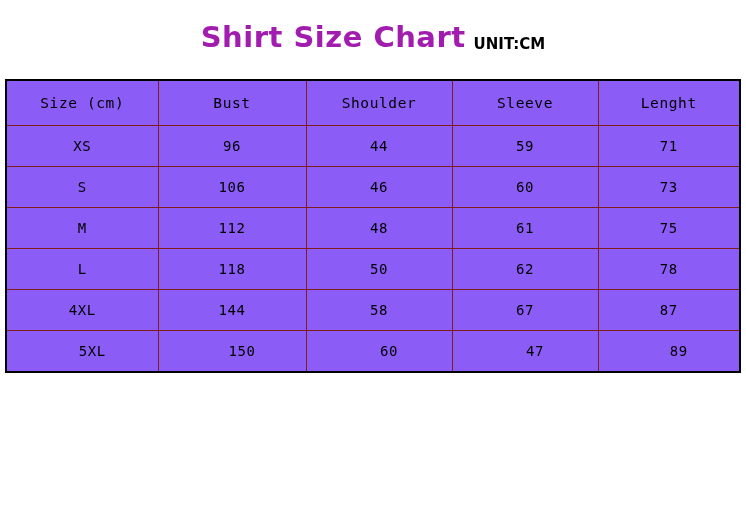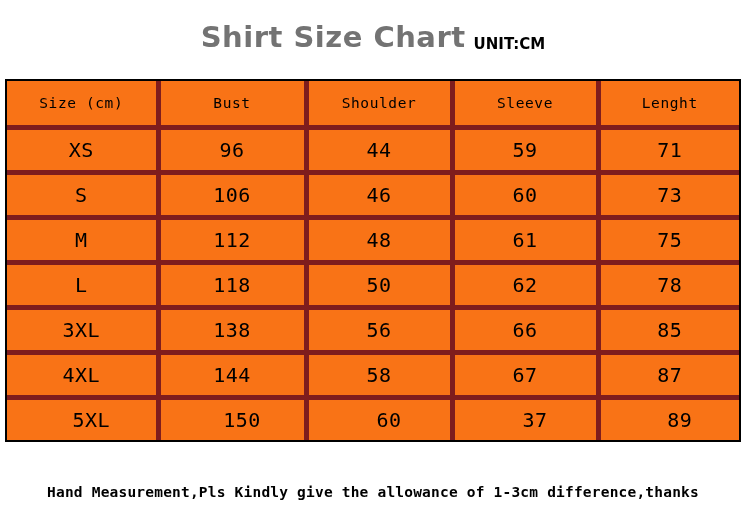--- a/index.html
+++ b/index.html
@@ -30,54 +30,54 @@
     height: 48px;
     display: flex;
     align-items: baseline;
     justify-content: center;
   }
   .chart-title {
     font-family: "DejaVu Sans", "Liberation Sans", sans-serif;
     font-size: 29px;
     font-weight: bold;
     letter-spacing: 0.5px;
-    color: #737373;
+    color: #a21caf;
     white-space: nowrap;
   }
   .chart-unit {
     font-family: "DejaVu Sans", "Liberation Sans", sans-serif;
     font-size: 15px;
     font-weight: bold;
     margin-left: 8px;
     position: relative;
     top: 2px;
     white-space: nowrap;
   }
 
   
   .table-wrap {
     position: absolute;
     left: 5px;
     top: 79px;
     width: 736px;
     border: 2px solid #000;
     box-sizing: border-box;
-    background: #f97316;
+    background: #8b5cf6;
   }
   table.size-table {
     border-collapse: collapse;
     width: 100%;
     table-layout: fixed;
   }
   table.size-table td,
   table.size-table th {
-    border: 5px solid #7f1d1d;
+    border: 1px solid #7f1d1d;
     text-align: center;
     vertical-align: middle;
-    font-size: 20px;
+    font-size: 14px;
     font-weight: normal;
     padding: 0;
     height: 40px;
     font-family: "DejaVu Sans Mono", "Liberation Mono", monospace;
   }
   table.size-table thead th {
     height: 44px;
     font-size: 14.5px;
     letter-spacing: 0.6px;
   }
@@ -163,39 +163,31 @@
           <td>75</td>
         </tr>
         <tr>
           <td>L</td>
           <td>118</td>
           <td>50</td>
           <td>62</td>
           <td>78</td>
         </tr>
         <tr>
-          <td>3XL</td>
-          <td>138</td>
-          <td>56</td>
-          <td>66</td>
-          <td>85</td>
-        </tr>
-        <tr>
           <td>4XL</td>
           <td>144</td>
           <td>58</td>
           <td>67</td>
           <td>87</td>
         </tr>
         <tr>
           <td>5XL</td>
           <td>150</td>
           <td>60</td>
-          <td>37</td>
+          <td>47</td>
           <td>89</td>
         </tr>
       </tbody>
     </table>
   </div>
 
-  <div class="footer-note">Hand Measurement,Pls Kindly give the allowance of 1-3cm difference,thanks</div>
 
 </div>
 
 </body></html>

